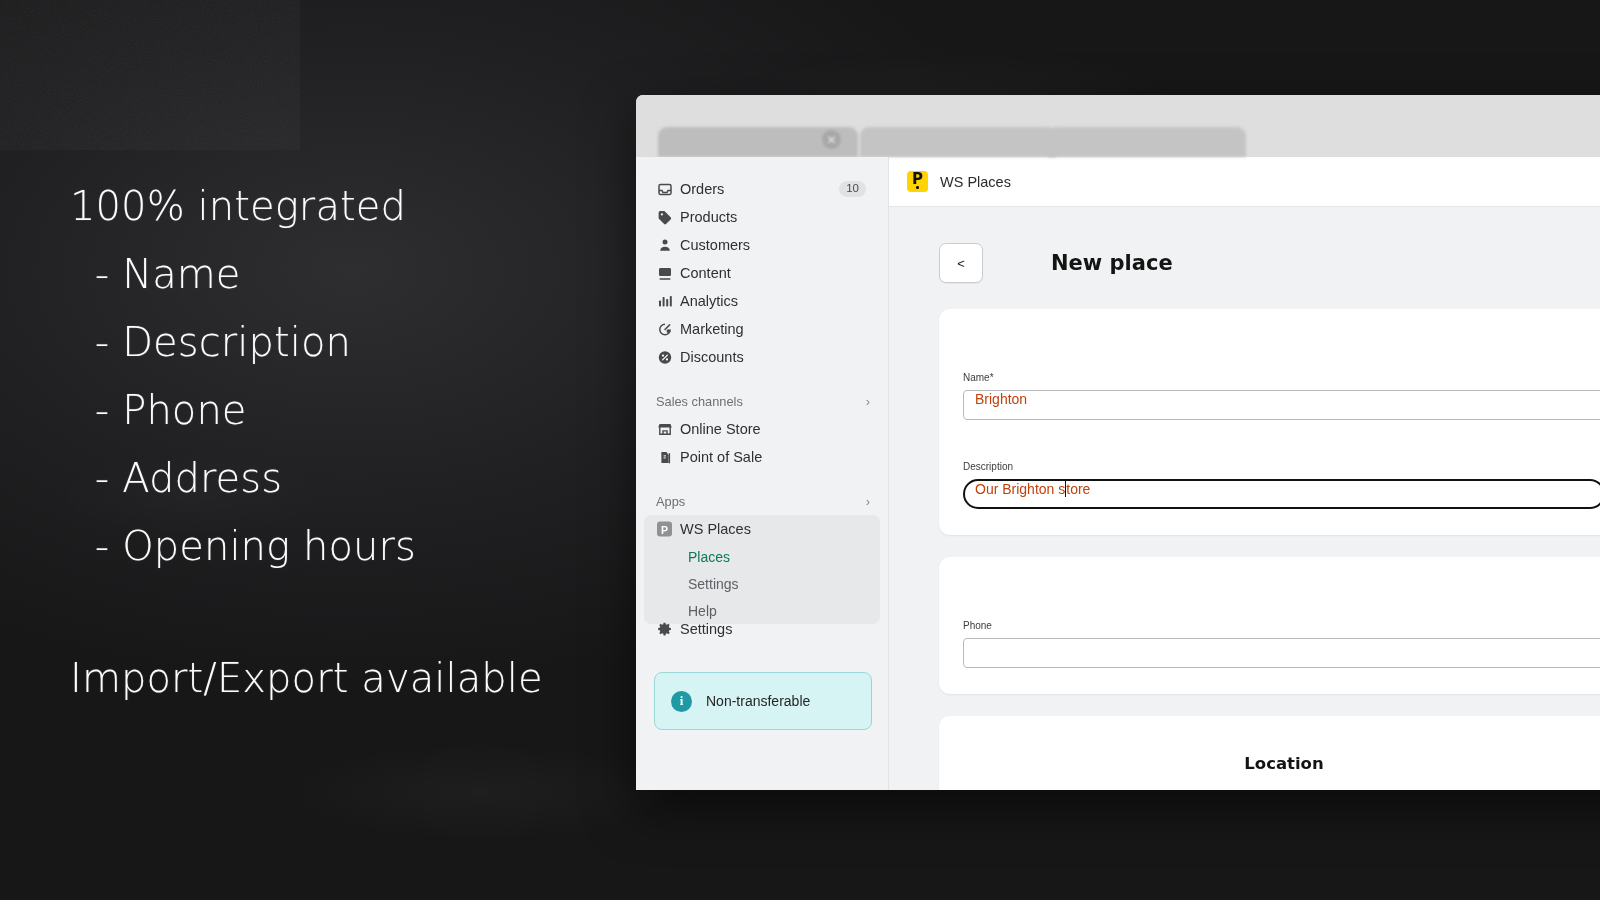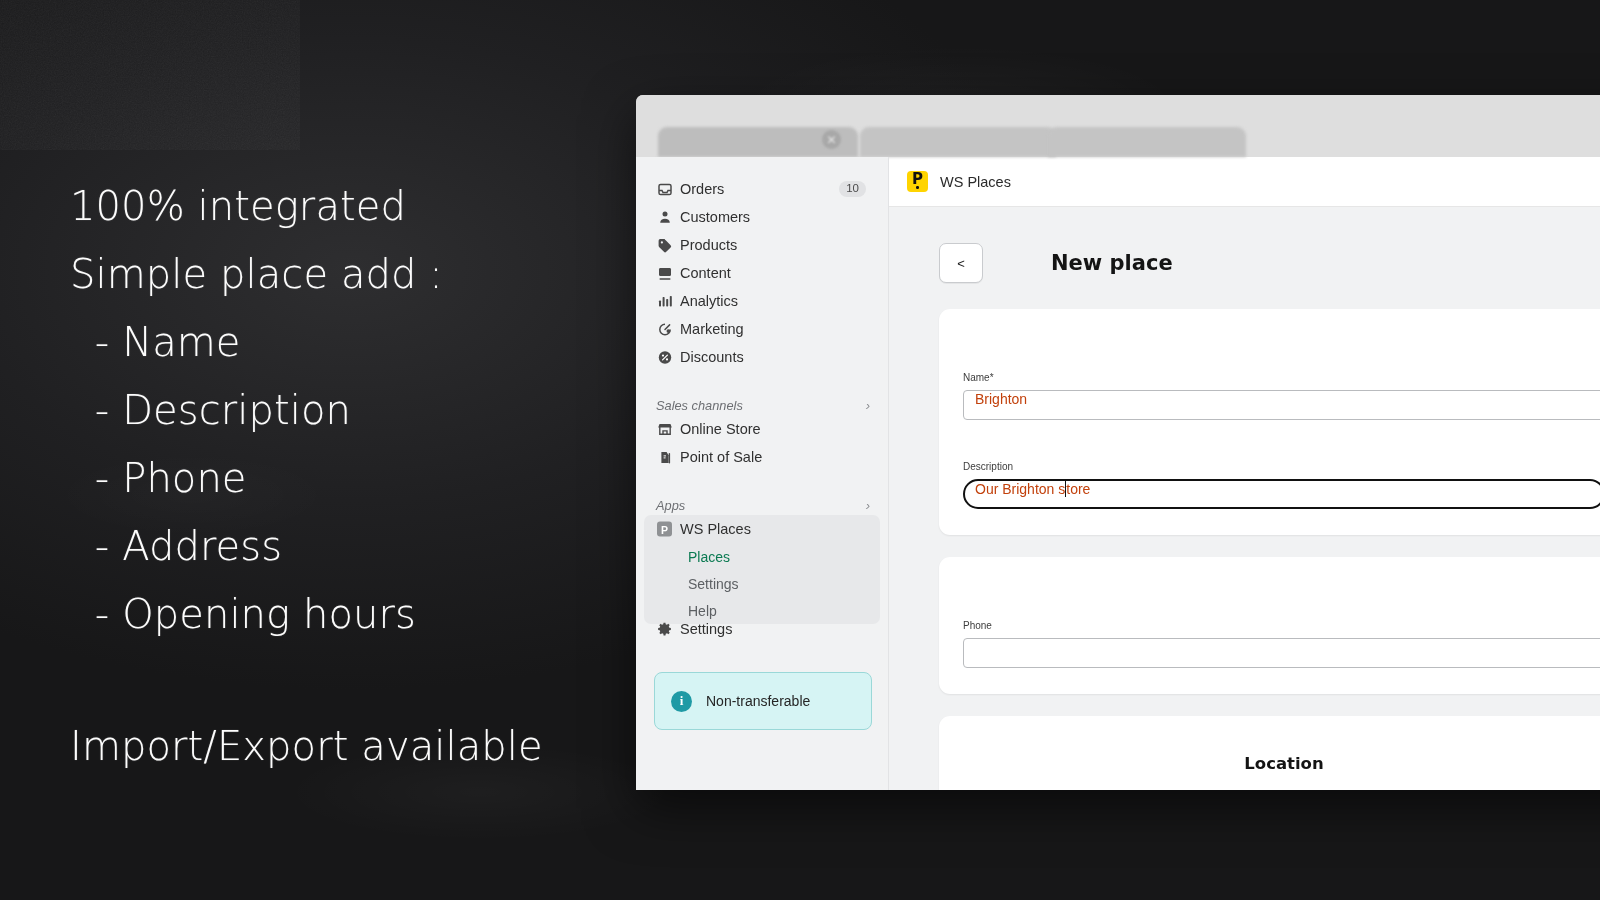--- a/index.html
+++ b/index.html
@@ -162,27 +162,26 @@
     background: #e1e2e4;
     color: #4b4b4b;
     font-size: 11.5px;
     border-radius: 9px;
     padding: 1.5px 7px;
     line-height: 1.2;
   }
 
   .section-head {
     display: flex;
-    align-items: flex-end;
+    align-items: center;
     height: 24px;
     margin: 18px 8px 2px;
     padding: 0 10px 0 12px;
     font-size: 12.8px;
     color: #6d6f73;
-    font-style: italic;
   }
   .section-head .chev {
     margin-left: auto;
     color: #8a8c90;
     font-size: 13px;
   }
   .subnav {
     display: flex;
     align-items: center;
     height: 27px;
@@ -410,21 +409,20 @@
     <filter id="noiseFilter">
       <feTurbulence type="fractalNoise" baseFrequency="0.85" numOctaves="3" stitchTiles="stitch"></feTurbulence>
       <feColorMatrix type="saturate" values="0"></feColorMatrix>
     </filter>
     <rect width="100%" height="100%" filter="url(#noiseFilter)" opacity="0.16"></rect>
   </svg>
   <div id="smudges"></div>
 
   <div id="chalk">
     <div class="chalk-line">100% integrated</div>
-    <div class="chalk-line">Simple place add :</div>
     <div class="chalk-line indent"> - Name</div>
     <div class="chalk-line indent"> - Description</div>
     <div class="chalk-line indent"> - Phone</div>
     <div class="chalk-line indent"> - Address</div>
     <div class="chalk-line indent"> - Opening hours</div>
     <div class="chalk-gap"></div>
     <div class="chalk-line">Import/Export available</div>
   </div>
 
   <div id="window">
@@ -455,34 +453,34 @@
                 <path d="M2 9h3l1 2h4l1-2h3"></path>
             </svg>
           </span>
           <span>Orders</span>
           <span class="badge">10</span>
         </div>
 
         <div class="nav-item">
           <span class="ico">
             <svg width="16" height="16" viewBox="0 0 16 16" fill="#4a4a4a">
+              <path d="M8.3 1.6H3.2a1.6 1.6 0 0 0-1.6 1.6v5.1c0 .42.17.83.47 1.13l4.9 4.9a1.6 1.6 0 0 0 2.26 0l4.4-4.4a1.6 1.6 0 0 0 0-2.26l-4.9-4.9a1.6 1.6 0 0 0-1.13-.47zM4.9 6a1.1 1.1 0 1 1 0-2.2 1.1 1.1 0 0 1 0 2.2z"></path>
+            </svg>
+          </span>
+          <span>Products</span>
+        </div>
+
+        <div class="nav-item">
+          <span class="ico">
+            <svg width="16" height="16" viewBox="0 0 16 16" fill="#4a4a4a">
               <circle cx="8" cy="4.6" r="2.5"></circle>
                 <path d="M3.2 13.2c0-2.4 2.1-3.9 4.8-3.9s4.8 1.5 4.8 3.9z"></path>
             </svg>
           </span>
           <span>Customers</span>
-        </div>
-
-        <div class="nav-item">
-          <span class="ico">
-            <svg width="16" height="16" viewBox="0 0 16 16" fill="#4a4a4a">
-              <path d="M8.3 1.6H3.2a1.6 1.6 0 0 0-1.6 1.6v5.1c0 .42.17.83.47 1.13l4.9 4.9a1.6 1.6 0 0 0 2.26 0l4.4-4.4a1.6 1.6 0 0 0 0-2.26l-4.9-4.9a1.6 1.6 0 0 0-1.13-.47zM4.9 6a1.1 1.1 0 1 1 0-2.2 1.1 1.1 0 0 1 0 2.2z"></path>
-            </svg>
-          </span>
-          <span>Products</span>
         </div>
 
         <div class="nav-item">
           <span class="ico">
             <svg width="16" height="16" viewBox="0 0 16 16" fill="none" stroke="#4a4a4a" stroke-width="1.5">
               <rect x="2" y="2.6" width="12" height="8" rx="1.4" fill="#4a4a4a" stroke="none"></rect>
               <path d="M3.2 13.4h9.6" stroke-linecap="round"></path>
             </svg>
           </span>
           <span>Content</span>

